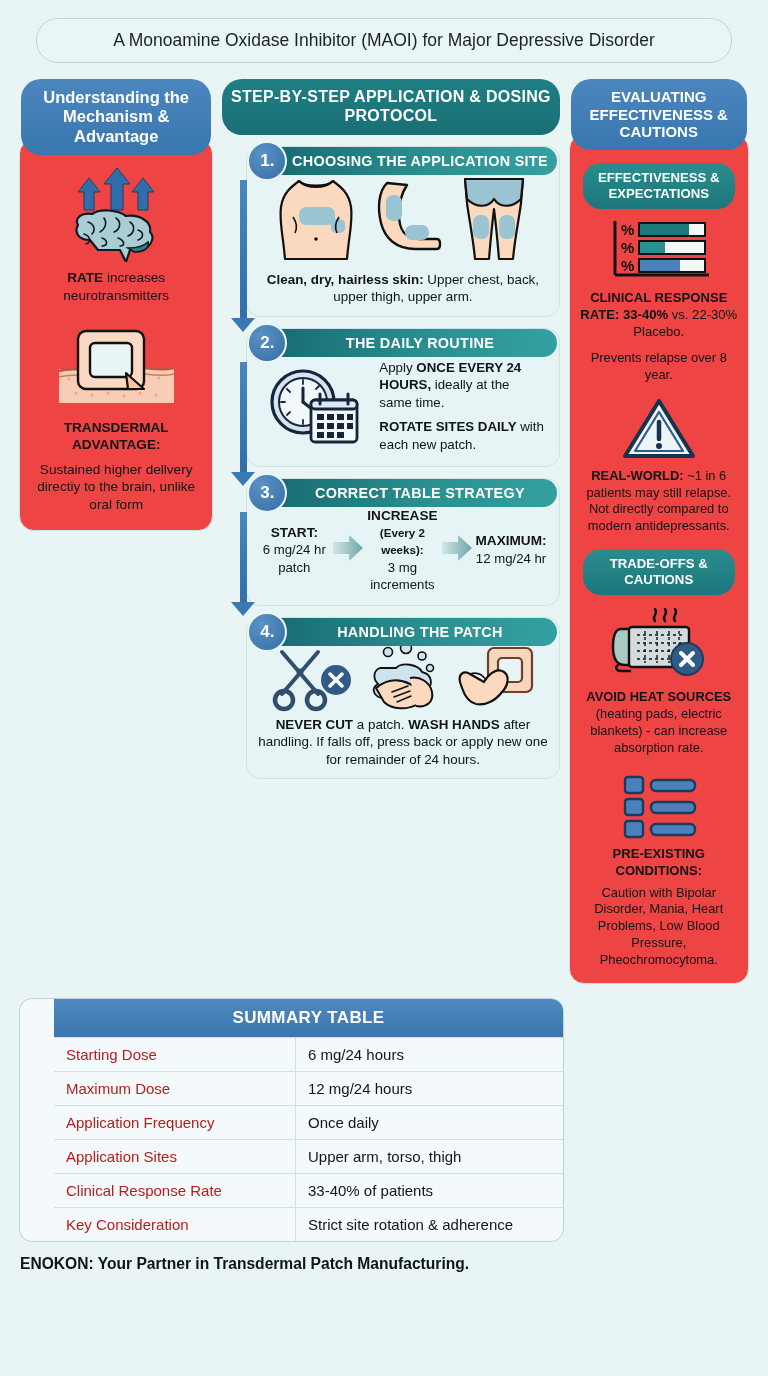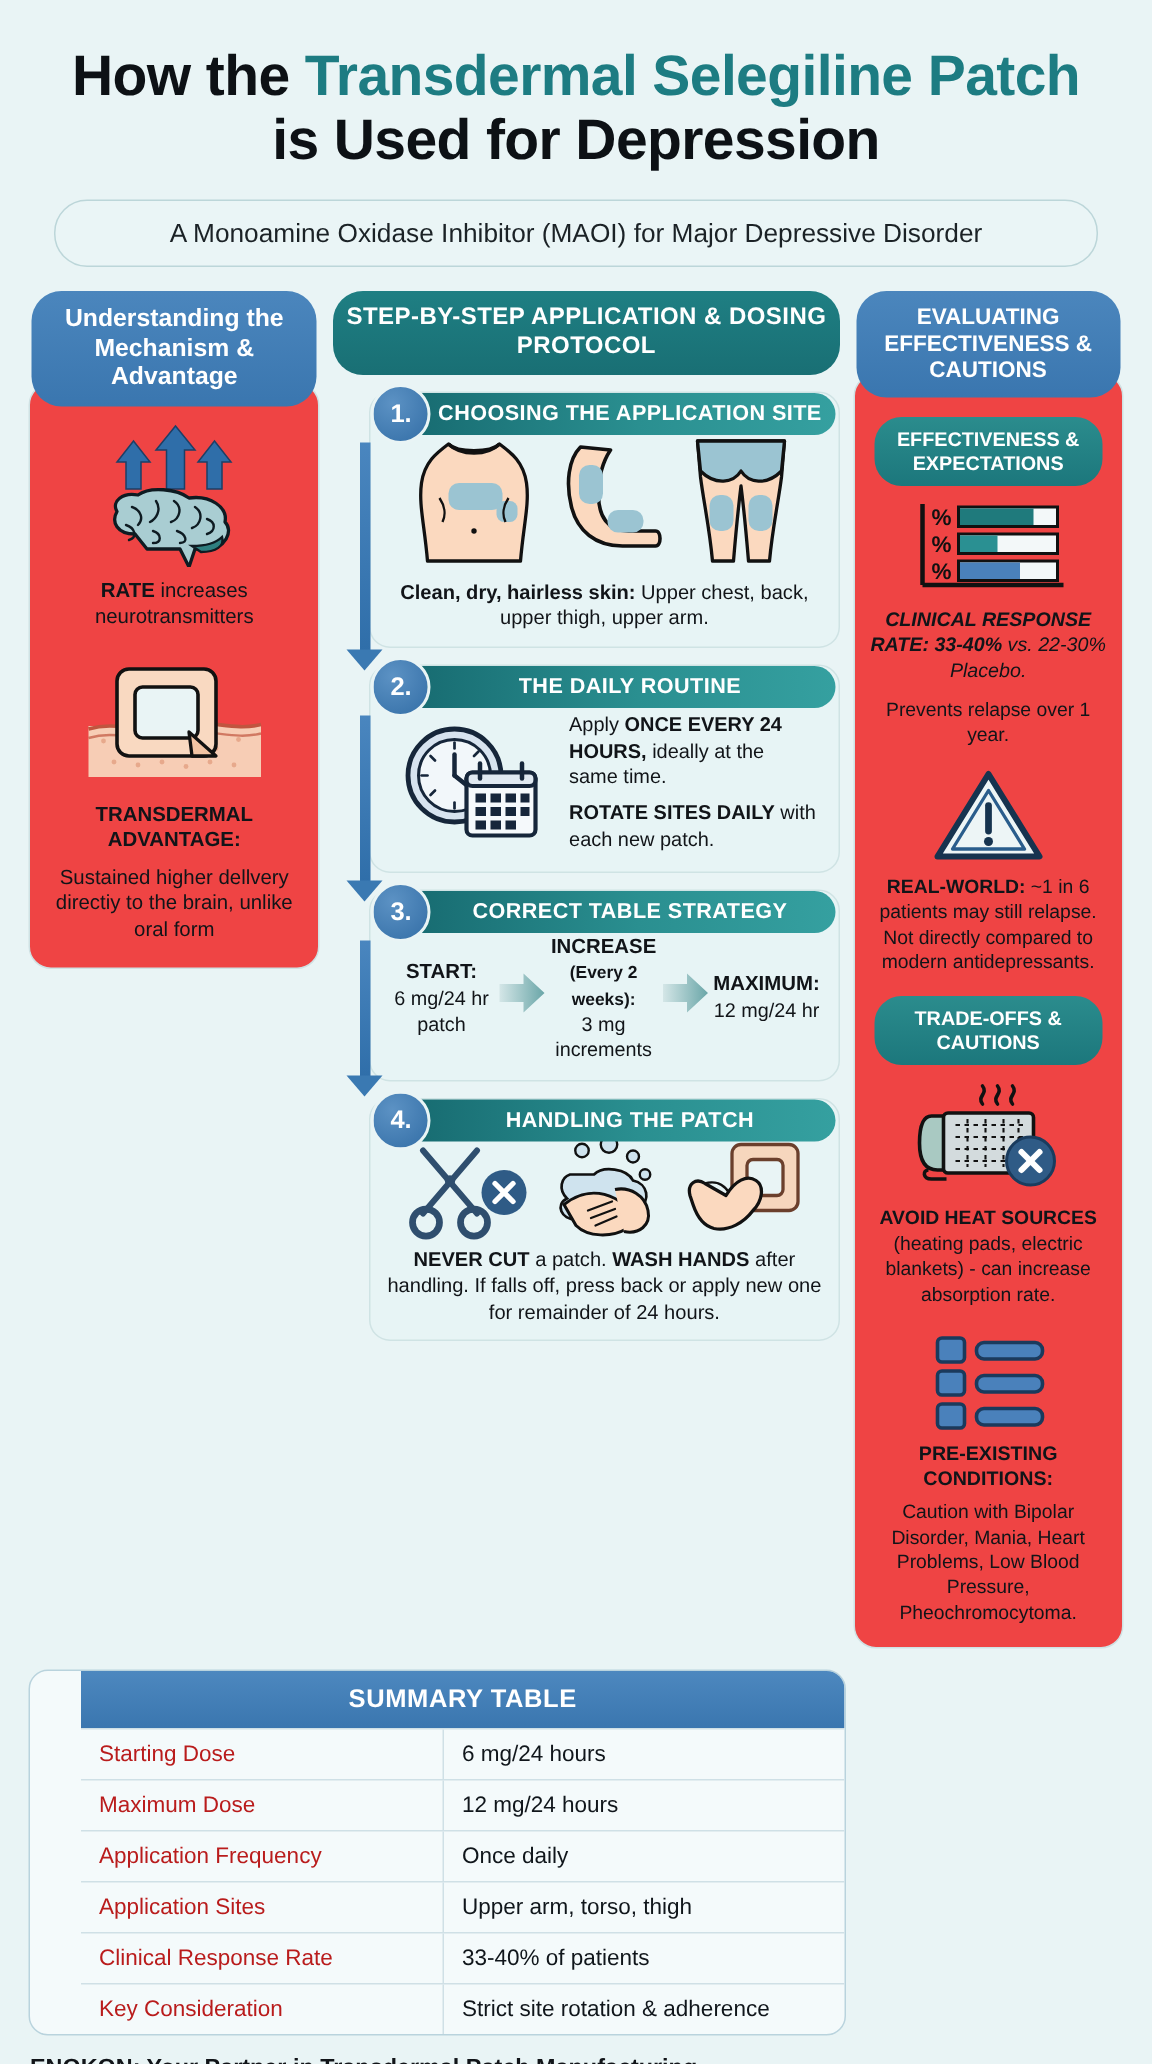--- a/index.html
+++ b/index.html
@@ -173,23 +173,20 @@
 
   
   .footer { position:relative; margin: 12px 5px 0 6px; }
   .f1 { font-size:15.6px; font-weight:bold; line-height:1.34; }
 </style>
 </head>
 <body>
 
 <div class="page">
 
-  <div class="title">
-    <span>How the </span><span class="hl">Transdermal Selegiline</span><span> </span><span class="hl">Patch</span><span> is Used for Depression</span>
-  </div>
 
   <div class="subtitle-wrap">
     <div class="subtitle">A Monoamine Oxidase Inhibitor (MAOI) for Major Depressive Disorder</div>
   </div>
 
   <div class="columns">
 
     <div class="col-left">
       <div class="pill pill-blue left-head">Understanding the Mechanism &amp; Advantage</div>
       <div class="panel left-body">
@@ -450,24 +447,24 @@
             <text x="18" y="52" font-family="Liberation Sans, sans-serif" font-size="15" font-weight="bold" fill="#111">%</text>
             <rect x="36" y="4" width="66" height="13" fill="#f3f8f9" stroke="#111" stroke-width="2"></rect>
             <rect x="37" y="5" width="49" height="11" fill="#1f7a7c"></rect>
             <rect x="36" y="22" width="66" height="13" fill="#f3f8f9" stroke="#111" stroke-width="2"></rect>
             <rect x="37" y="23" width="25" height="11" fill="#2a9092"></rect>
             <rect x="36" y="40" width="66" height="13" fill="#f3f8f9" stroke="#111" stroke-width="2"></rect>
             <rect x="37" y="41" width="40" height="11" fill="#4a81bb"></rect>
           </svg>
         </div>
 
-        <div class="rtext-b" style="margin-top:8px;font-style:italic;">
+        <div class="rtext-b" style="margin-top:8px;">
           <span>CLINICAL RESPONSE RATE: 33-40%</span><span style="font-weight:normal;"> vs. 22-30% Placebo.</span>
         </div>
-        <div class="rtext" style="margin-top:10px;">Prevents relapse over 1 year.</div>
+        <div class="rtext" style="margin-top:10px;">Prevents relapse over 8 year.</div>
 
         <div class="icon-box" style="margin-top:12px;">
           <svg width="76" height="66" viewBox="0 0 76 66">
             <path d="M38 5 L72 60 L4 60 Z" fill="#edf5f6" stroke="#16334f" stroke-width="4" stroke-linejoin="round"></path>
             <path d="M38 16 L62 55 L14 55 Z" fill="none" stroke="#2a5d8c" stroke-width="2.2" stroke-linejoin="round"></path>
             <line x1="38" y1="26" x2="38" y2="43" stroke="#16334f" stroke-width="4.5" stroke-linecap="round"></line>
             <circle cx="38" cy="50" r="3" fill="#16334f"></circle>
           </svg>
         </div>
         <div class="rtext">

